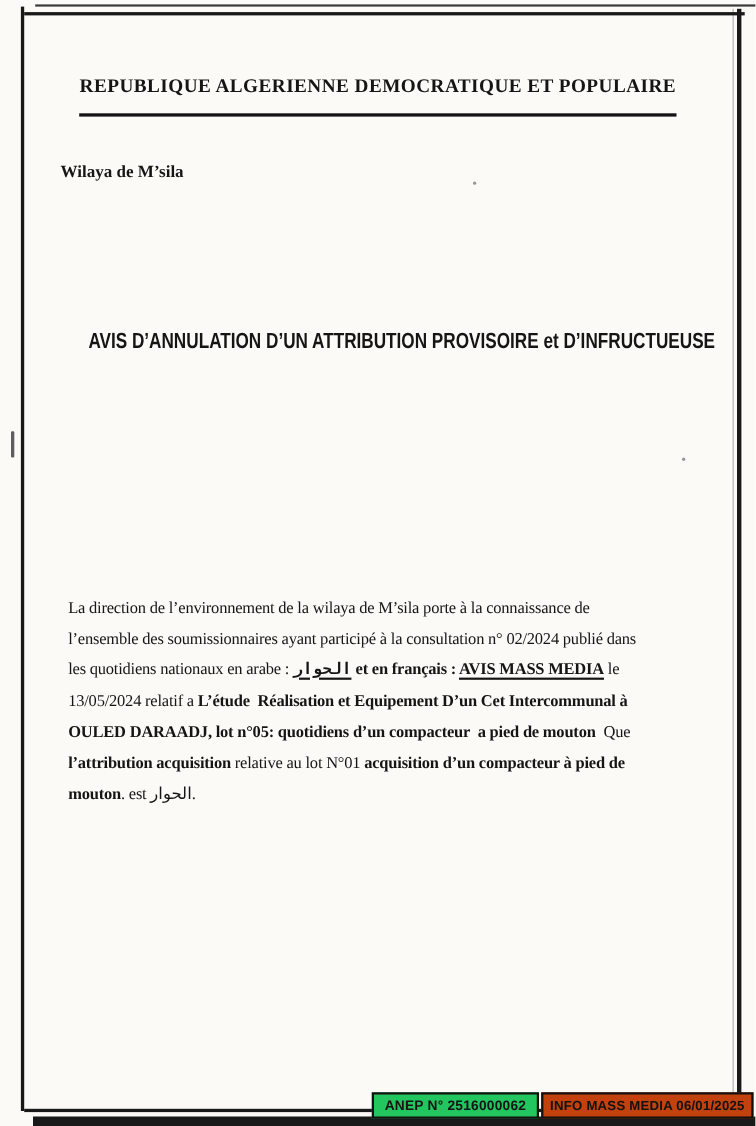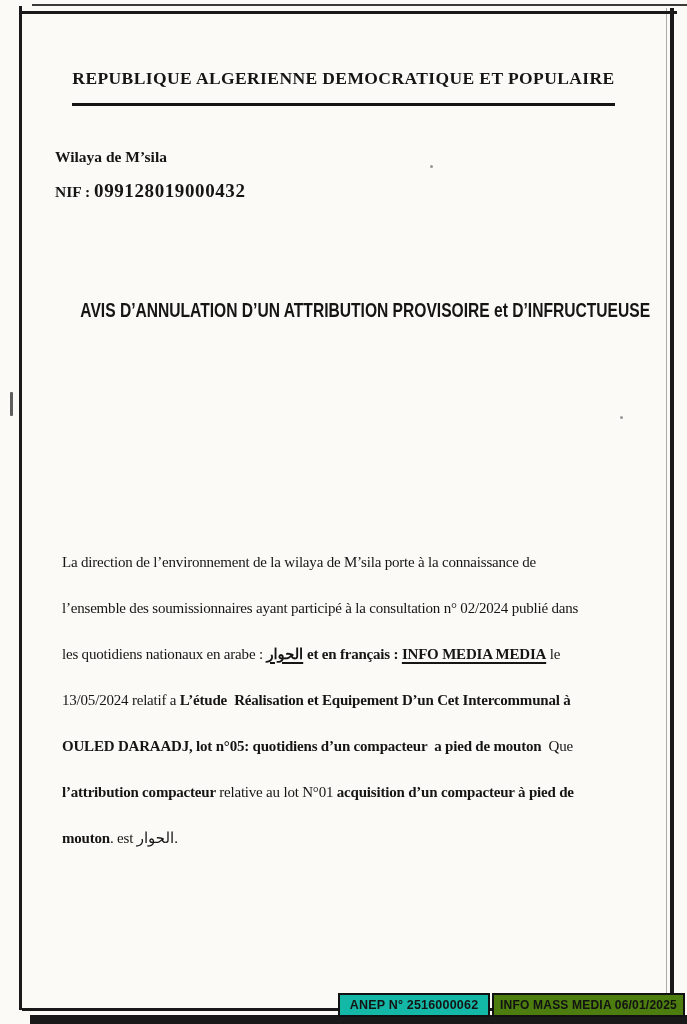--- a/index.html
+++ b/index.html
@@ -36,35 +36,35 @@
   .notice-title span{
     display:inline-block;font-family:"Liberation Sans", sans-serif;font-weight:bold;
     font-size:20px;letter-spacing:0;transform:scaleX(.78);transform-origin:center;
   }
 
   .para{
     position:absolute;left:62px;width:625px;white-space:pre-wrap;
     font-size:15px;letter-spacing:-.2px;
   }
   .para-legal{top:420px;line-height:38px;}
-  .para-announce{top:539px;line-height:46px;}
+  .para-announce{top:539px;line-height:28px;}
   .para-reason{top:778px;line-height:30px;}
   .b{font-weight:bold;}
   .u{text-decoration:underline;text-decoration-thickness:2px;text-underline-offset:3px;}
   .sz-lg{font-size:1.35em;}
-  .ar{font-family:Liberation Serif, serif;font-size:.98em;}
+  .ar{font-family:Liberation Mono, monospace;font-size:.98em;}
 
   .footer-box{
     position:absolute;top:993px;height:20px;border:2px solid #111;
     font-family:"Liberation Sans", sans-serif;font-weight:bold;
     display:flex;align-items:center;justify-content:center;
     white-space:nowrap;z-index:3;
   }
-  .footer-anep{left:338px;width:148px;background:#14b8a6;color:#141414;font-size:12.5px;letter-spacing:.2px;}
-  .footer-media{left:492px;width:189px;background:#4d7c0f;color:#121212;font-size:12px;letter-spacing:.2px;}
+  .footer-anep{left:338px;width:148px;background:#22c55e;color:#141414;font-size:12.5px;letter-spacing:.2px;}
+  .footer-media{left:492px;width:189px;background:#c2410c;color:#121212;font-size:12px;letter-spacing:.2px;}
 </style>
 </head>
 <body>
 
 <div class="page">
 
   <div class="frame f-top-a"></div>
   <div class="frame f-top-b"></div>
   <div class="frame f-left"></div>
   <div class="frame f-right"></div>
@@ -74,33 +74,32 @@
   <div class="artifact a-left-mark"></div>
   <div class="speck" style="left:620px;top:416px;"></div>
   <div class="speck" style="left:430px;top:165px;"></div>
 
   <div class="republic-title">
     <span>REPUBLIQUE ALGERIENNE DEMOCRATIQUE ET POPULAIRE</span>
   </div>
 
   <div class="issuer">
     <div>Wilaya de M’sila</div>
-    <div><span class="nif-label">NIF : </span><span class="nif-value">099128019000432</span></div>
   </div>
 
   <div class="notice-title">
     <span>AVIS D’ANNULATION D’UN ATTRIBUTION PROVISOIRE et D’INFRUCTUEUSE</span>
   </div>
 
   <div class="para para-announce"><span>La direction de l’environnement de la wilaya de M’sila porte à la connaissance de
 l’ensemble des soumissionnaires ayant participé à la consultation n° 02/2024 publié dans
-les quotidiens nationaux en arabe : </span><span class="b u ar">الحوار</span><span> </span><span class="b">et en français : </span><span class="b u">INFO MEDIA MEDIA</span><span> le
+les quotidiens nationaux en arabe : </span><span class="b u ar">الحوار</span><span> </span><span class="b">et en français : </span><span class="b u">AVIS MASS MEDIA</span><span> le
 13/05/2024 relatif a </span><span class="b">L’étude  Réalisation et Equipement D’un Cet Intercommunal à
 OULED DARAADJ, lot n°05: quotidiens d’un compacteur  a pied de mouton</span><span>  Que
-</span><span class="b">l’attribution compacteur </span><span>relative au lot N°01 </span><span class="b">acquisition d’un compacteur à pied de
+</span><span class="b">l’attribution acquisition </span><span>relative au lot N°01 </span><span class="b">acquisition d’un compacteur à pied de
 mouton</span><span>. est الحوار.</span></div>
 
   <div class="footer-box footer-anep">
     <span>ANEP N° 2516000062</span>
   </div>
   <div class="footer-box footer-media">
     <span>INFO MASS MEDIA 06/01/2025</span>
   </div>
 
 </div>

